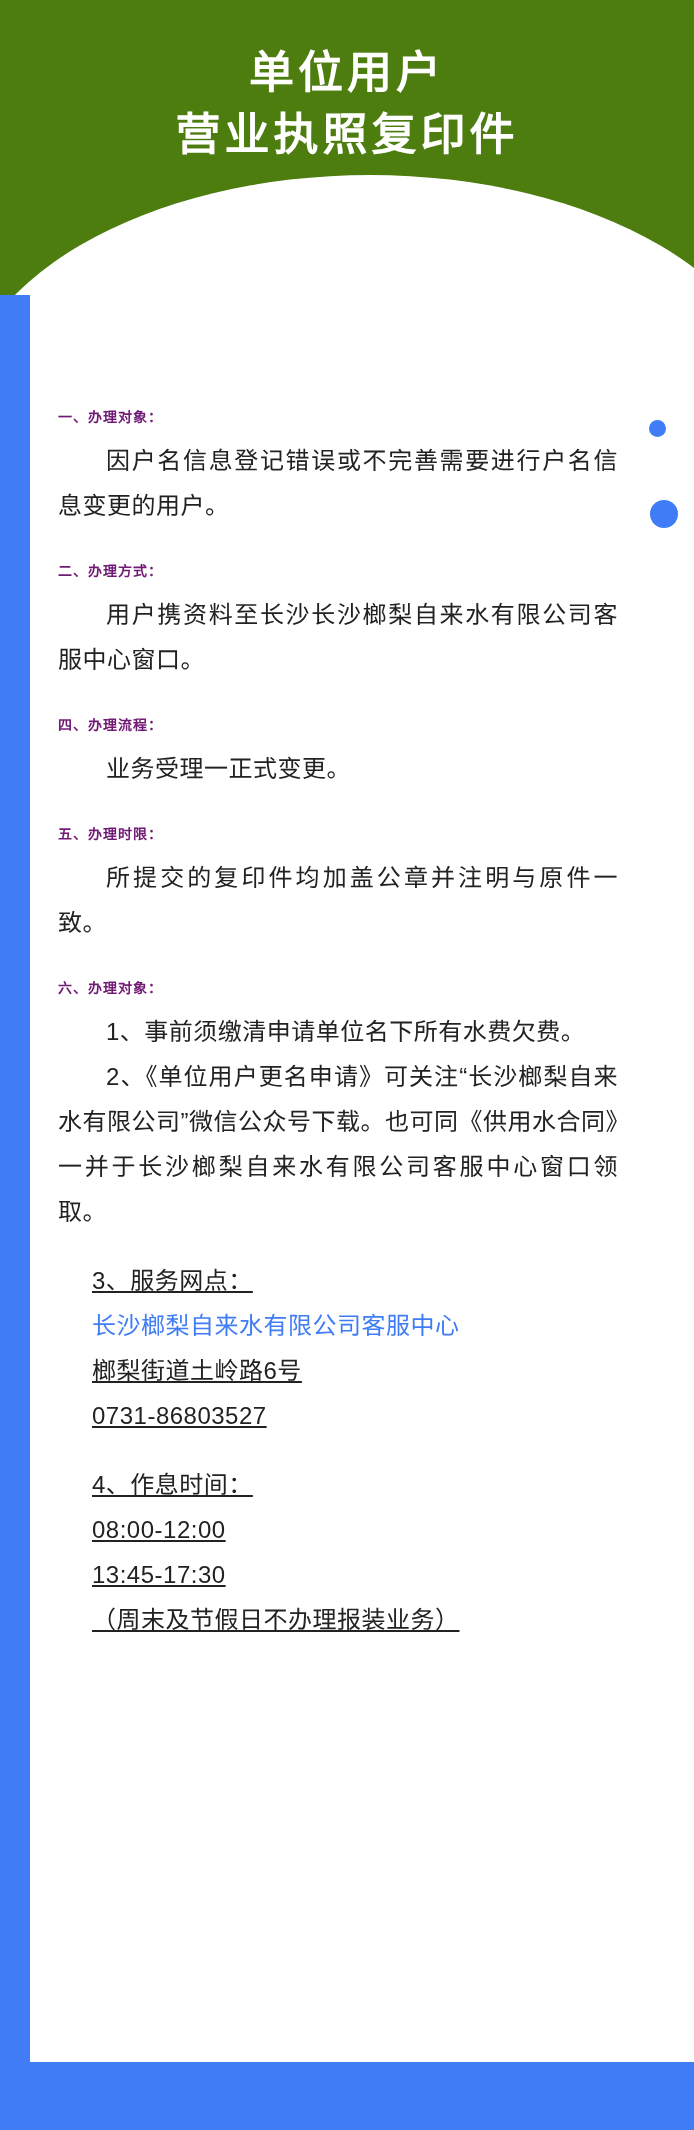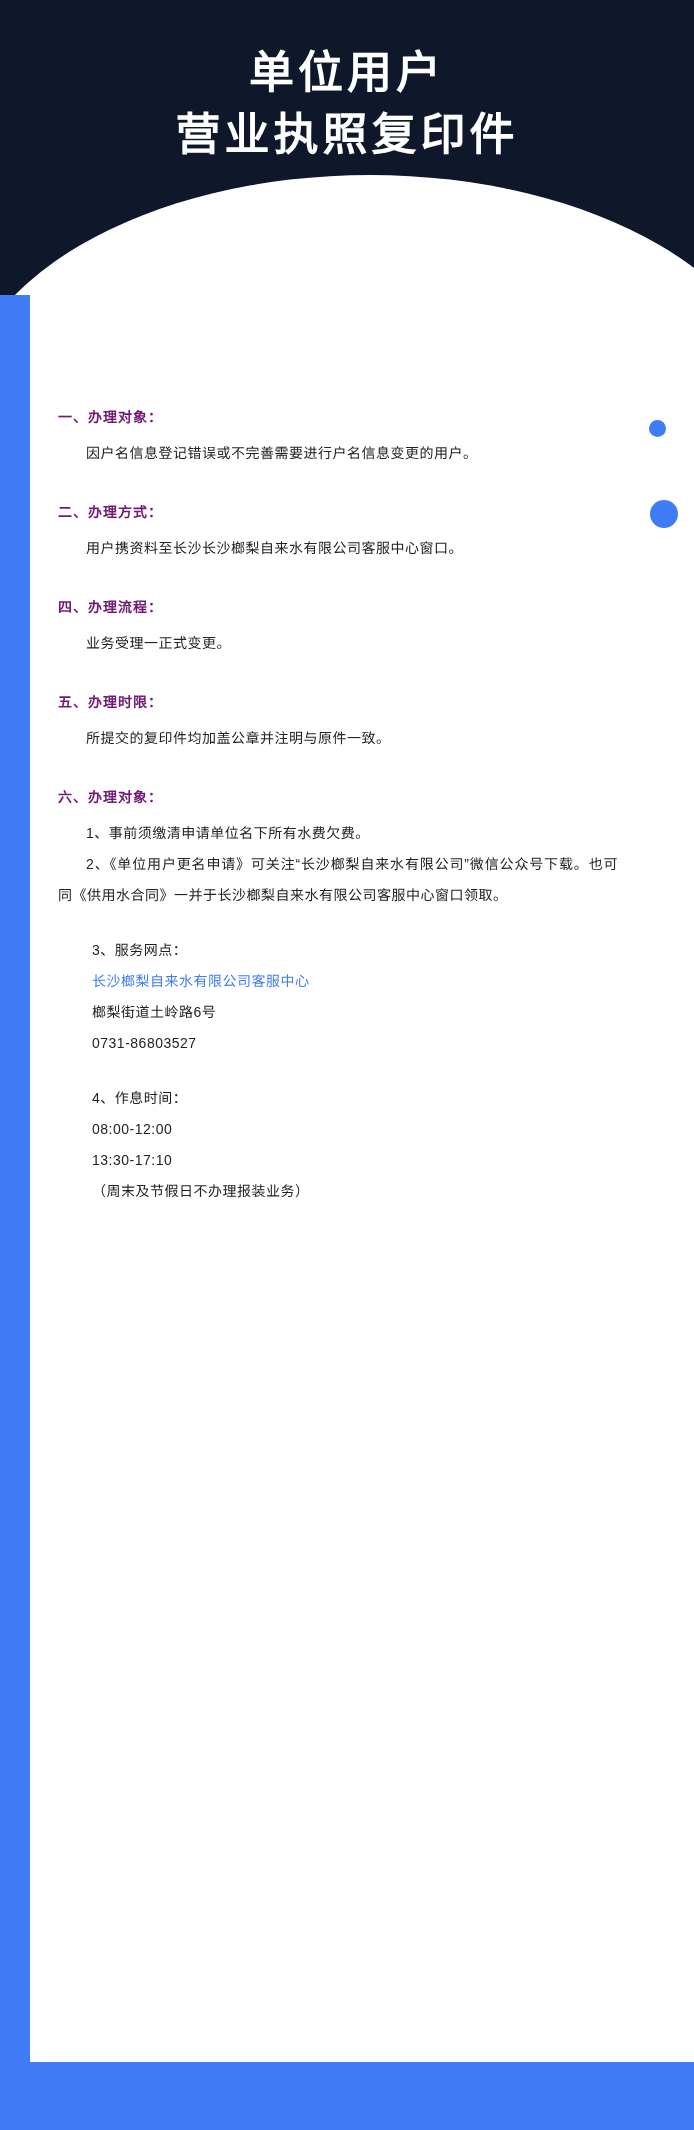--- a/index.html
+++ b/index.html
@@ -31,21 +31,21 @@
     z-index: 1;
   }
 
   
   .header {
     position: absolute;
     left: 0;
     top: 0;
     width: 694px;
     height: 295px;
-    background: #0f172a;
+    background: #4d7c0f;
     border-bottom-left-radius: 0;
     z-index: 2;
     overflow: hidden;
   }
   .header-curve {
     position: absolute;
     left: -40px;
     bottom: -120px;
     width: 820px;
     height: 240px;
@@ -92,40 +92,41 @@
   .sec-title {
     color: #701a75;
     font-size: 14px;
     font-weight: bold;
     line-height: 34px;
     letter-spacing: 1px;
     margin-bottom: 4px;
   }
   .sec-body {
     color: #222222;
-    font-size: 14px;
-    line-height: 31px;
+    font-size: 24px;
+    line-height: 45px;
     letter-spacing: 0.5px;
     text-align: justify;
   }
   .sec-body p {
     margin: 0;
   }
   .indent {
     text-indent: 2em;
   }
   .tips-block {
     margin-top: 24px;
   }
   .link-line {
     color: #3f7cf6;
     text-indent: 0;
   }
   .plain-line {
     text-indent: 0;
+    text-decoration: underline;
   }
   .sub-indent-wrap {
     padding-left: 34px;
   }
 
   
   .footer {
     position: absolute;
     left: 0;
     bottom: 0;
@@ -191,21 +192,21 @@
         <p class="indent tips-block">2、《单位用户更名申请》可关注“长沙榔梨自来水有限公司”微信公众号下载。也可同《供用水合同》一并于长沙榔梨自来水有限公司客服中心窗口领取。</p>
         <div class="tips-block sub-indent-wrap">
           <p class="plain-line">3、服务网点：</p>
           <p class="link-line">长沙榔梨自来水有限公司客服中心</p>
           <p class="plain-line">榔梨街道土岭路6号</p>
           <p class="plain-line">0731-86803527</p>
         </div>
         <div class="tips-block sub-indent-wrap">
           <p class="plain-line">4、作息时间：</p>
           <p class="plain-line">08:00-12:00</p>
-          <p class="plain-line">13:30-17:10</p>
+          <p class="plain-line">13:45-17:30</p>
           <p class="plain-line">（周末及节假日不办理报装业务）</p>
         </div>
       </div>
     </div>
 
   </div>
 
   <div class="footer"></div>
 </div>
 

